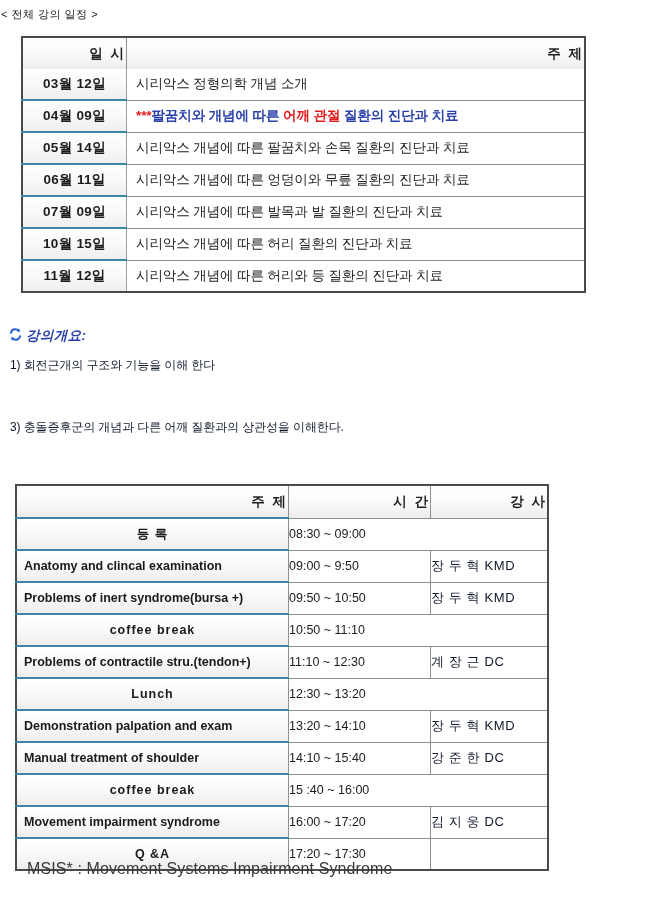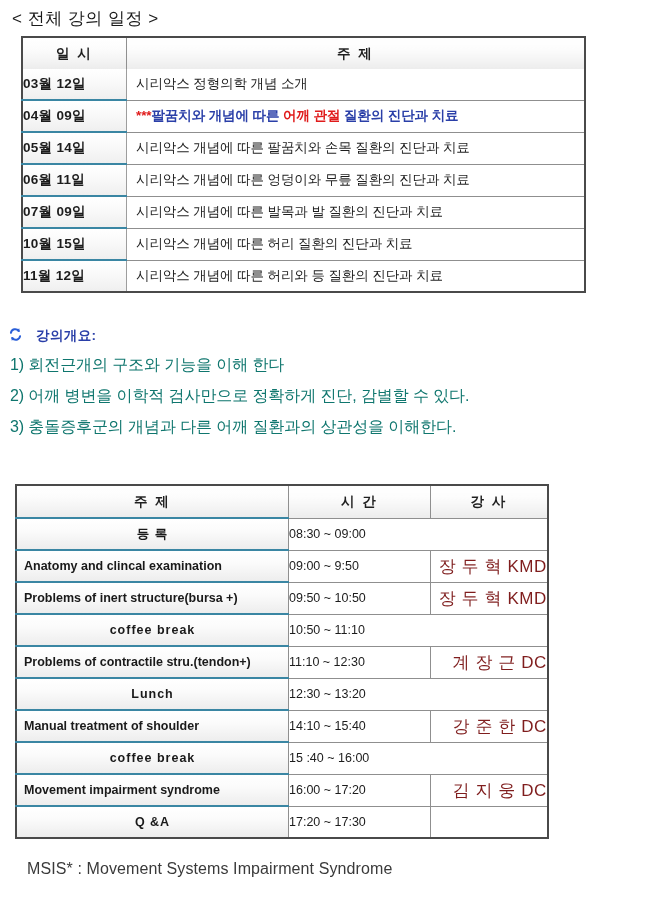--- a/index.html
+++ b/index.html
@@ -13,40 +13,41 @@
     height: 902px;
     font-family: "Liberation Sans", "DejaVu Sans", sans-serif;
     color: #222222;
     overflow: hidden;
     position: relative;
   }
 
   
   .page-title {
     position: absolute;
-    left: 12px;
+    left: 1px;
     top: 7px;
-    font-size: 17px;
+    font-size: 11px;
     letter-spacing: 0.5px;
     color: #1a1a1a;
     white-space: nowrap;
   }
 
   
   .ftable {
     position: absolute;
     border-collapse: collapse;
     border-spacing: 0;
     background: #ffffff;
     box-sizing: border-box;
   }
   .ftable .hdr-row th {
     padding: 0;
     margin: 4px;
     border: 0;
+    text-align: right;
   }
   .hdr-cell {
     background: linear-gradient(to bottom, #ffffff 0%, #fcfcfc 35%, #f3f3f3 75%, #ececec 100%);
     border-top: 3px solid #2d7e96;
     border-bottom: 2px solid #b9b9b9;
     text-align: center;
     font-weight: bold;
     font-size: 13.5px;
     color: #1f1f1f;
     height: 31px;
@@ -65,21 +66,21 @@
     padding: 0;
     height: 30px;
     vertical-align: middle;
     font-size: 13px;
   }
   #schedule-table td.date-cell {
     width: 103px;
     background: linear-gradient(to bottom, #ffffff 0%, #fafafa 40%, #efefef 100%);
     border-top: 2px solid #3a86a3;
     border-right: 1px solid #9d9d9d;
-    text-align: left;
+    text-align: center;
     font-weight: bold;
     font-size: 13.5px;
     color: #1c1c1c;
     letter-spacing: 0.3px;
   }
   #schedule-table tr:first-child td.date-cell { border-top: 0; }
   #schedule-table td.topic-cell {
     border-top: 1px solid #8f8f8f;
     padding-left: 9px;
     font-size: 13.5px;
@@ -91,31 +92,32 @@
   
   .outline-block {
     position: absolute;
     left: 8px;
     top: 327px;
     width: 648px;
   }
   .outline-head {
     display: flex;
     align-items: center;
-    gap: 13px;
+    gap: 3px;
     font-size: 13.5px;
     font-weight: bold;
     color: #2a3fa8;
     margin-bottom: 2px;
     letter-spacing: 0.4px;
+    font-style: italic;
   }
   .cycle-icon { display: block; }
   .outline-item {
-    font-size: 16px;
-    color: #0f766e;
+    font-size: 12px;
+    color: #0f172a;
     line-height: 14px;
     letter-spacing: -0.1px;
     white-space: nowrap;
   }
   .outline-item.li1 { position: absolute; left: 2px;  top: 31px; }
   .outline-item.li2 { position: absolute; left: 2px;  top: 62px; }
   .outline-item.li3 { position: absolute; left: 2px;  top: 93px; }
   .outline-item.li4 { position: absolute; left: 2px;  top: 124px; }
 
   
@@ -152,23 +154,23 @@
     border-right: 1px solid #8f8f8f;
     color: #1c1c1c;
     font-size: 12.5px;
   }
   #program-table td.time-cell.wide {
     border-right: 0;
     width: auto;
   }
   #program-table td.teacher-cell {
     border-top: 1px solid #8f8f8f;
-    text-align: right;
-    color: #7f1d1d;
-    font-size: 17px;
+    text-align: left;
+    color: #0f172a;
+    font-size: 13px;
     letter-spacing: 0.6px;
   }
   #program-table .hdr-cell.subject-h { width: 264px; border-right: 1px solid #8f8f8f; }
   #program-table .hdr-cell.time-h    { width: 141px; border-right: 1px solid #8f8f8f; }
 
   
   .footnote {
     position: absolute;
     left: 15px;
     top: 860px;
@@ -228,21 +230,20 @@
       <svg width="15" height="15" viewBox="0 0 16 16" aria-hidden="true">
         <path d="M3.1 6.2 A4.6 4.6 0 0 1 11.4 4.3" fill="none" stroke="#2a5fd8" stroke-width="2.1" stroke-linecap="round"></path>
         <path d="M12.9 9.8 A4.6 4.6 0 0 1 4.6 11.7" fill="none" stroke="#2a5fd8" stroke-width="2.1" stroke-linecap="round"></path>
         <path d="M11.9 1.4 L12.6 5.1 L9.1 4.3 Z" fill="#2a5fd8"></path>
         <path d="M4.1 14.6 L3.4 10.9 L6.9 11.7 Z" fill="#2a5fd8"></path>
       </svg>
     </span>
     <span>강의개요:</span>
   </div>
   <div class="outline-item li1">1) 회전근개의 구조와 기능을 이해 한다</div>
-  <div class="outline-item li2">2) 어깨 병변을 이학적 검사만으로 정확하게 진단, 감별할 수 있다.</div>
   <div class="outline-item li3">3) 충돌증후군의 개념과 다른 어깨 질환과의 상관성을 이해한다.</div>
 </div>
 
 <table class="ftable" id="program-table">
   <thead>
     <tr class="hdr-row">
       <th class="hdr-cell subject-h">주 제</th>
       <th class="hdr-cell time-h">시 간</th>
       <th class="hdr-cell">강 사</th>
     </tr>
@@ -251,38 +252,43 @@
       <tr>
         <td class="subject-cell center">등  록</td>
         <td class="time-cell wide" colspan="2">08:30 ~ 09:00</td>
       </tr>
       <tr>
         <td class="subject-cell">Anatomy and clincal examination</td>
         <td class="time-cell">09:00 ~ 9:50</td>
         <td class="teacher-cell">장 두 혁 KMD</td>
       </tr>
       <tr>
-        <td class="subject-cell">Problems of inert structure(bursa +)</td>
+        <td class="subject-cell">Problems of inert syndrome(bursa +)</td>
         <td class="time-cell">09:50 ~ 10:50</td>
         <td class="teacher-cell">장 두 혁 KMD</td>
       </tr>
       <tr>
         <td class="subject-cell center">coffee break</td>
         <td class="time-cell wide" colspan="2">10:50 ~ 11:10</td>
       </tr>
       <tr>
         <td class="subject-cell">Problems of contractile stru.(tendon+)</td>
         <td class="time-cell">11:10 ~ 12:30</td>
         <td class="teacher-cell">계 장 근 DC</td>
       </tr>
       <tr>
         <td class="subject-cell center">Lunch</td>
         <td class="time-cell wide" colspan="2">12:30 ~ 13:20</td>
       </tr>
       <tr>
+        <td class="subject-cell">Demonstration palpation and exam</td>
+        <td class="time-cell">13:20 ~ 14:10</td>
+        <td class="teacher-cell">장 두 혁 KMD</td>
+      </tr>
+      <tr>
         <td class="subject-cell">Manual treatment of shoulder</td>
         <td class="time-cell">14:10 ~ 15:40</td>
         <td class="teacher-cell">강 준 한 DC</td>
       </tr>
       <tr>
         <td class="subject-cell center">coffee break</td>
         <td class="time-cell wide" colspan="2">15 :40 ~ 16:00</td>
       </tr>
       <tr>
         <td class="subject-cell">Movement impairment syndrome</td>

